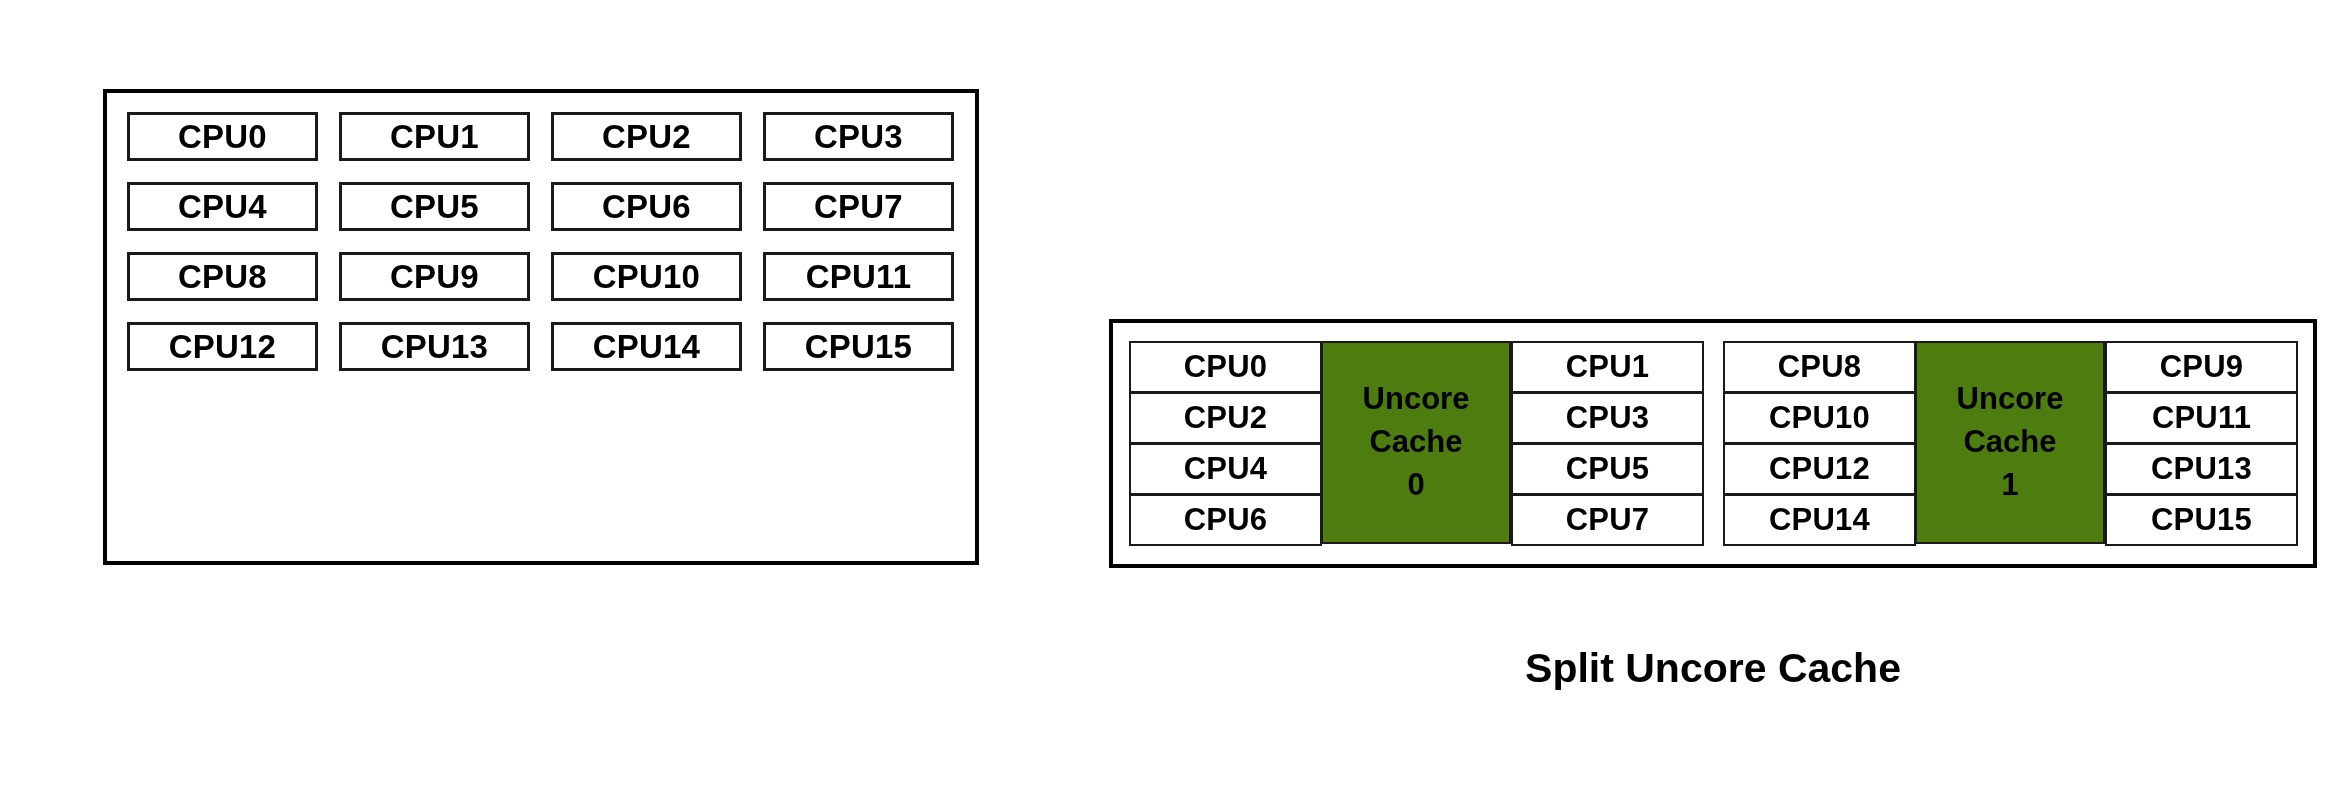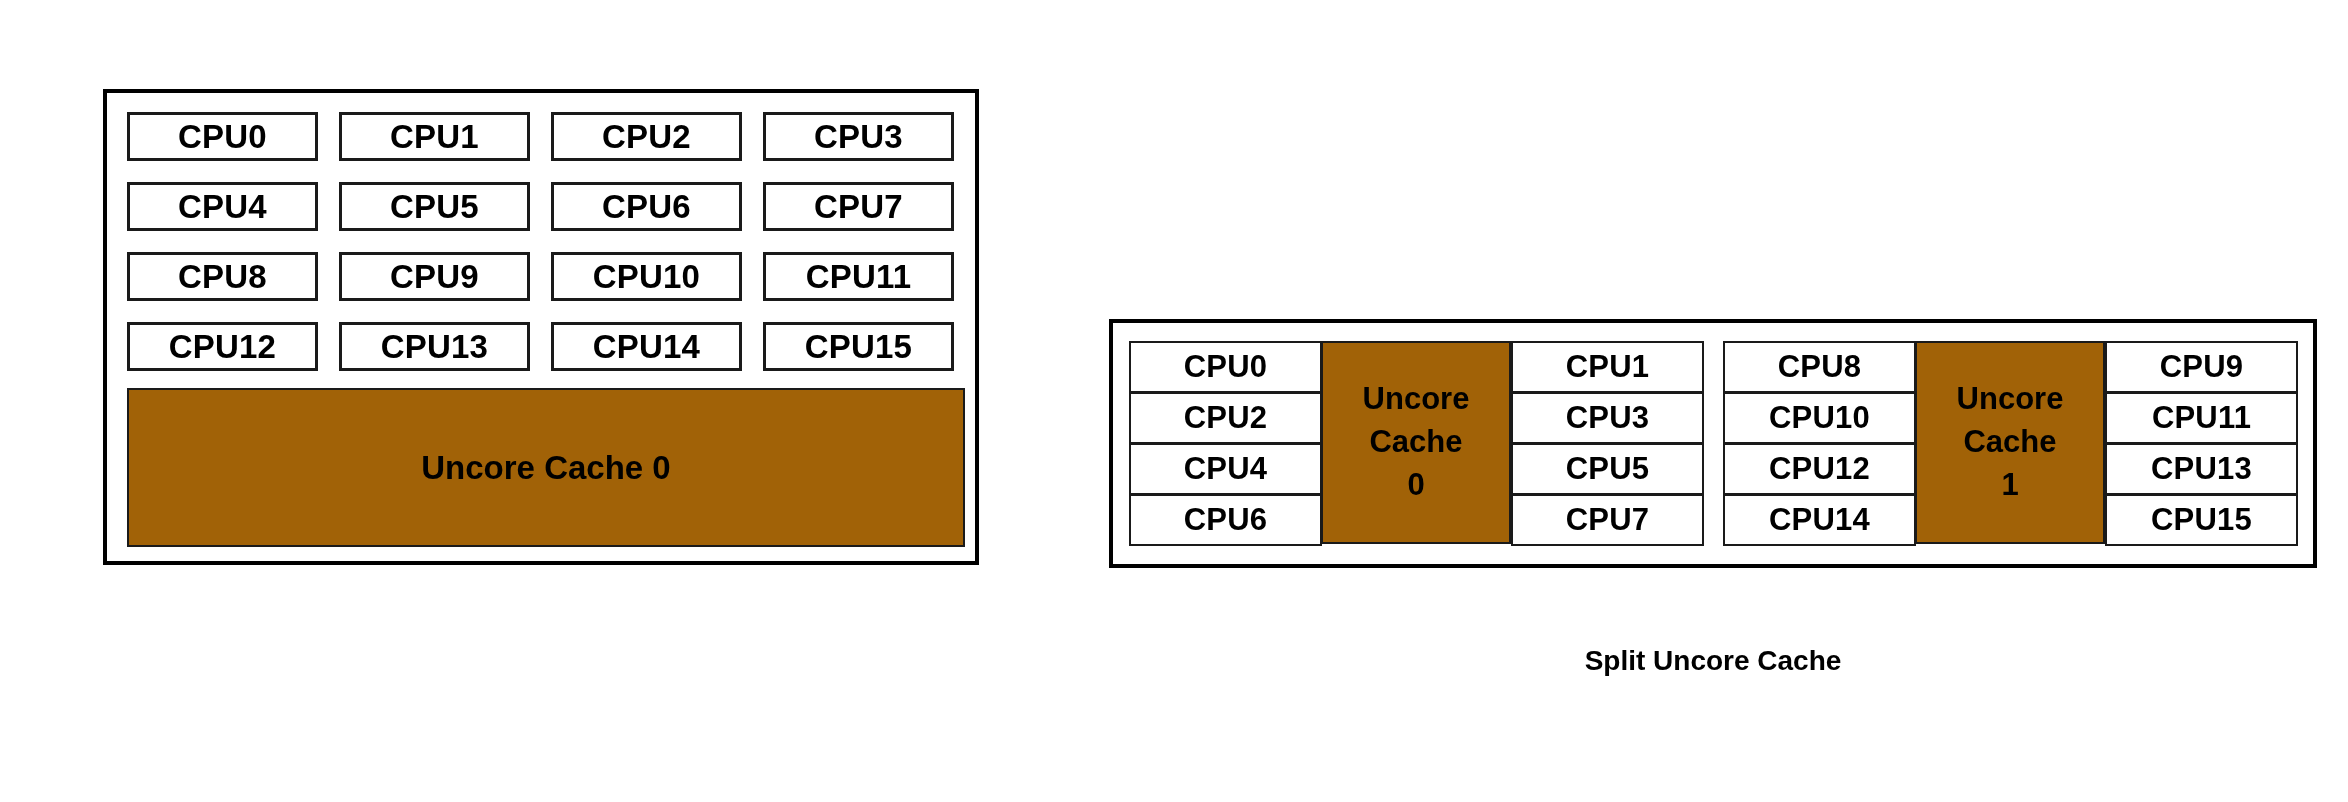--- a/index.html
+++ b/index.html
@@ -42,21 +42,21 @@
     display: flex;
     align-items: center;
     justify-content: center;
     font-weight: bold;
     letter-spacing: 0.2px;
   }
   .cache-box {
     position: absolute;
     box-sizing: border-box;
     border: 2px solid #1a1a1a;
-    background: #a16207;
+    background: #4d7c0f;
     display: flex;
     align-items: center;
     justify-content: center;
     text-align: center;
     font-weight: bold;
   }
   .caption {
     position: absolute;
     font-weight: bold;
     white-space: nowrap;
@@ -118,21 +118,21 @@
     width: 190px;
     height: 203px;
     font-size: 31px;
     line-height: 1.38;
     flex-direction: column;
   }
   #fig-split .caption {
     left: 1072px;
     top: 645px;
     width: 1200px;
-    font-size: 28px;
+    font-size: 41px;
   }
 </style>
 </head>
 <body>
 
 <div class="canvas">
 
   <div class="fig" id="fig-monolithic">
 
     <div class="outer-frame"></div>
@@ -150,21 +150,20 @@
     <div class="cpu-box" style="left:86px;  top:252px;">CPU8</div>
     <div class="cpu-box" style="left:298px; top:252px;">CPU9</div>
     <div class="cpu-box" style="left:510px; top:252px;">CPU10</div>
     <div class="cpu-box" style="left:722px; top:252px;">CPU11</div>
 
     <div class="cpu-box" style="left:86px;  top:322px;">CPU12</div>
     <div class="cpu-box" style="left:298px; top:322px;">CPU13</div>
     <div class="cpu-box" style="left:510px; top:322px;">CPU14</div>
     <div class="cpu-box" style="left:722px; top:322px;">CPU15</div>
 
-    <div class="cache-box">Uncore Cache 0</div>
 
   </div>
 
   <div class="fig" id="fig-split">
 
     <div class="outer-frame"></div>
 
     <div class="cpu-box" style="left:1088px; top:341px;">CPU0</div>
     <div class="cpu-box" style="left:1088px; top:392px;">CPU2</div>
     <div class="cpu-box" style="left:1088px; top:443px;">CPU4</div>

